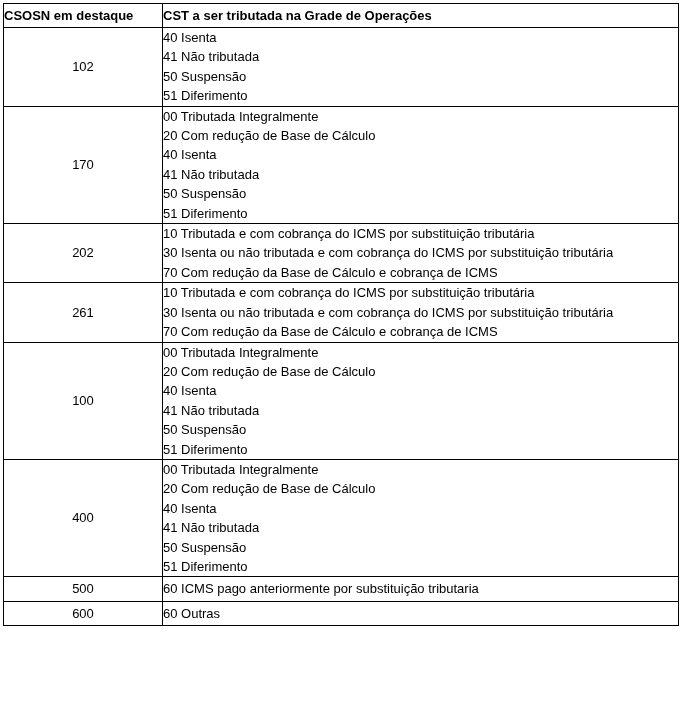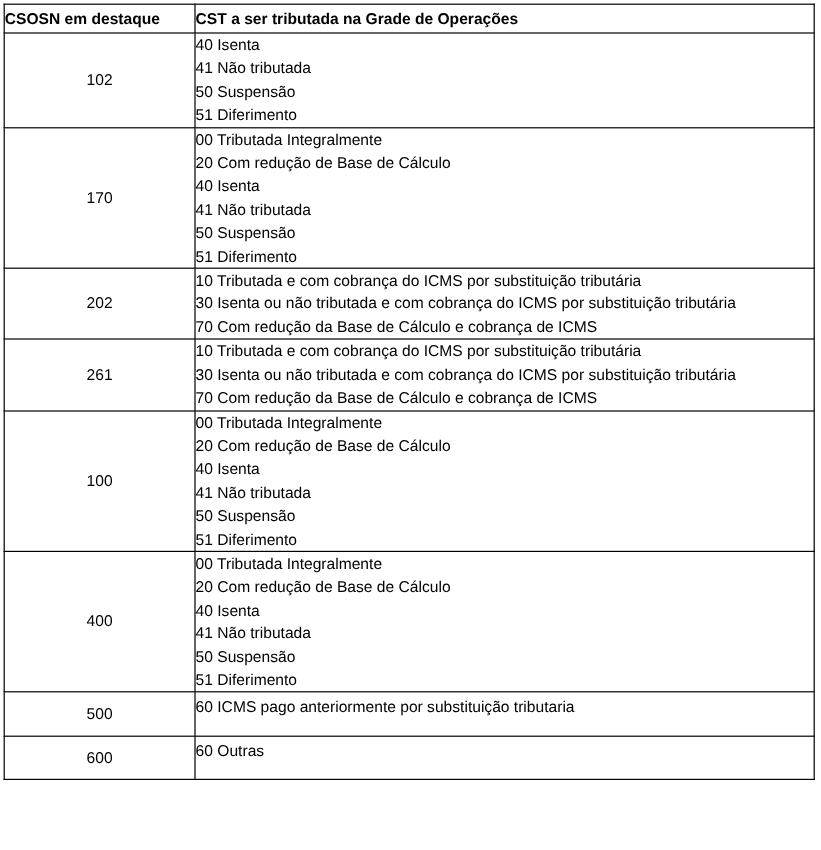--- a/index.html
+++ b/index.html
@@ -78,21 +78,21 @@
 
   .cst-list li {
     font-size: 13px;
     line-height: 19.4px;
     white-space: nowrap;
     margin: 0;
     padding: 0;
   }
 
   
-  tr.compact .cst-cell { padding-top: 2px; padding-bottom: 14px; }
+  tr.compact .cst-cell { padding-top: 2px; padding-bottom: 2px; }
   tr.compact .code-cell { padding-top: 2px; padding-bottom: 2px; }
 </style>
 </head>
 <body>
 
 <div class="sheet">
   <table class="csosn-table">
     <colgroup>
       <col class="col-code">
       <col class="col-cst">

